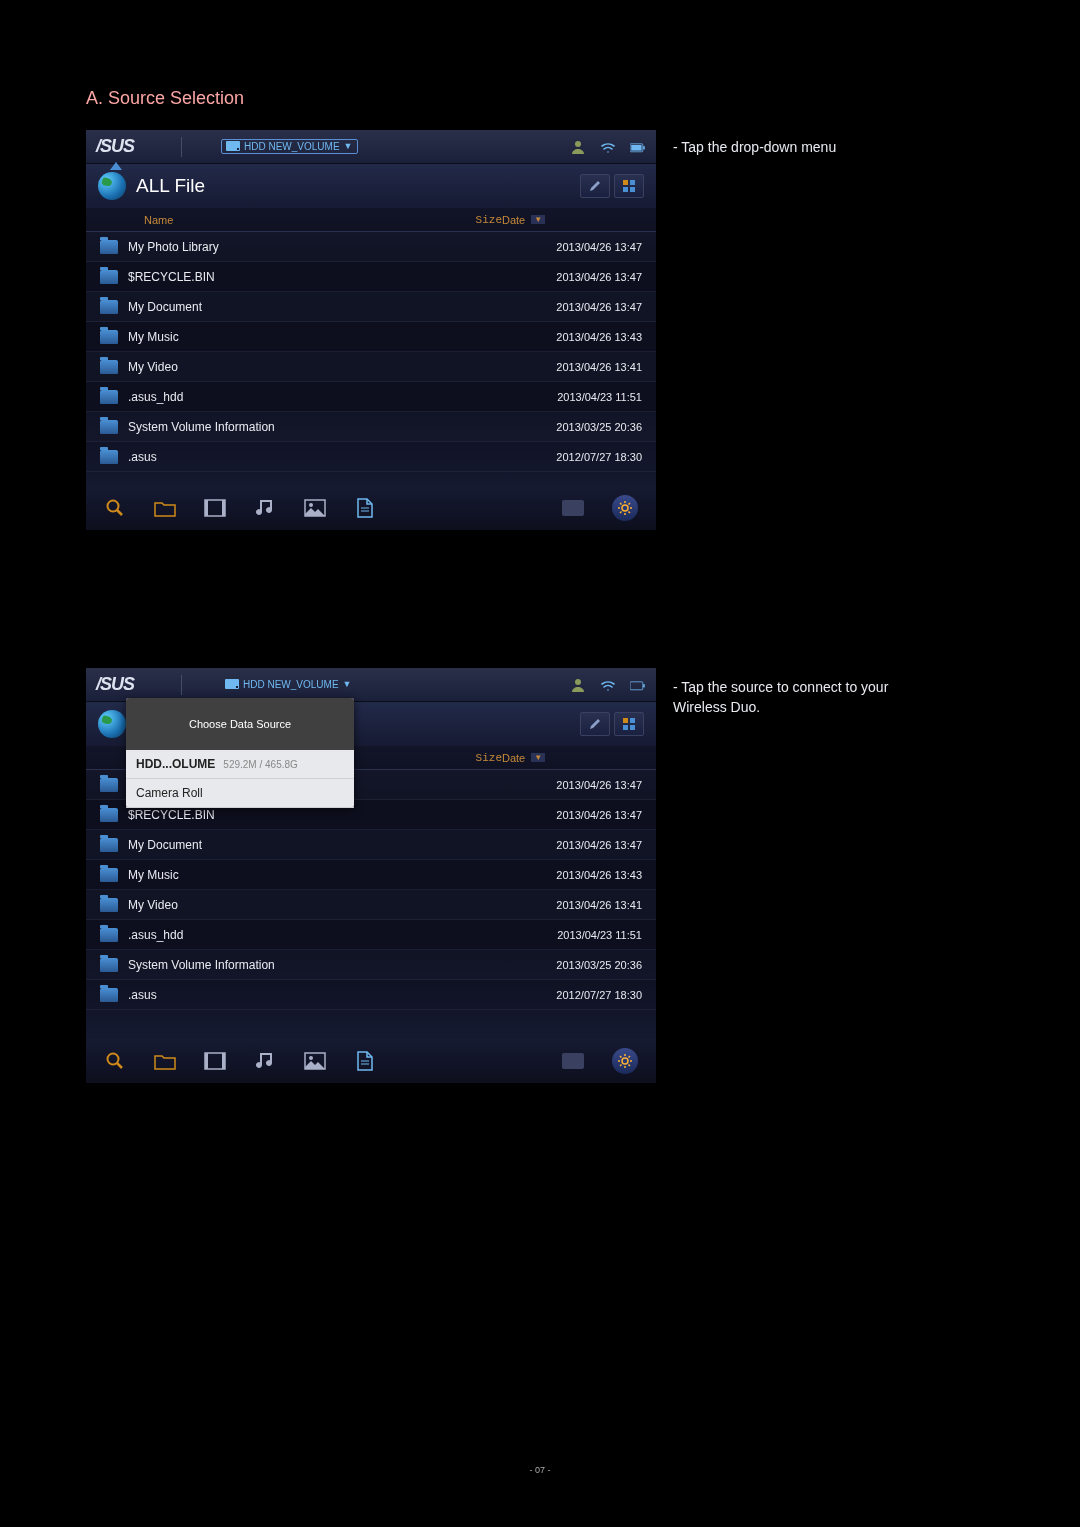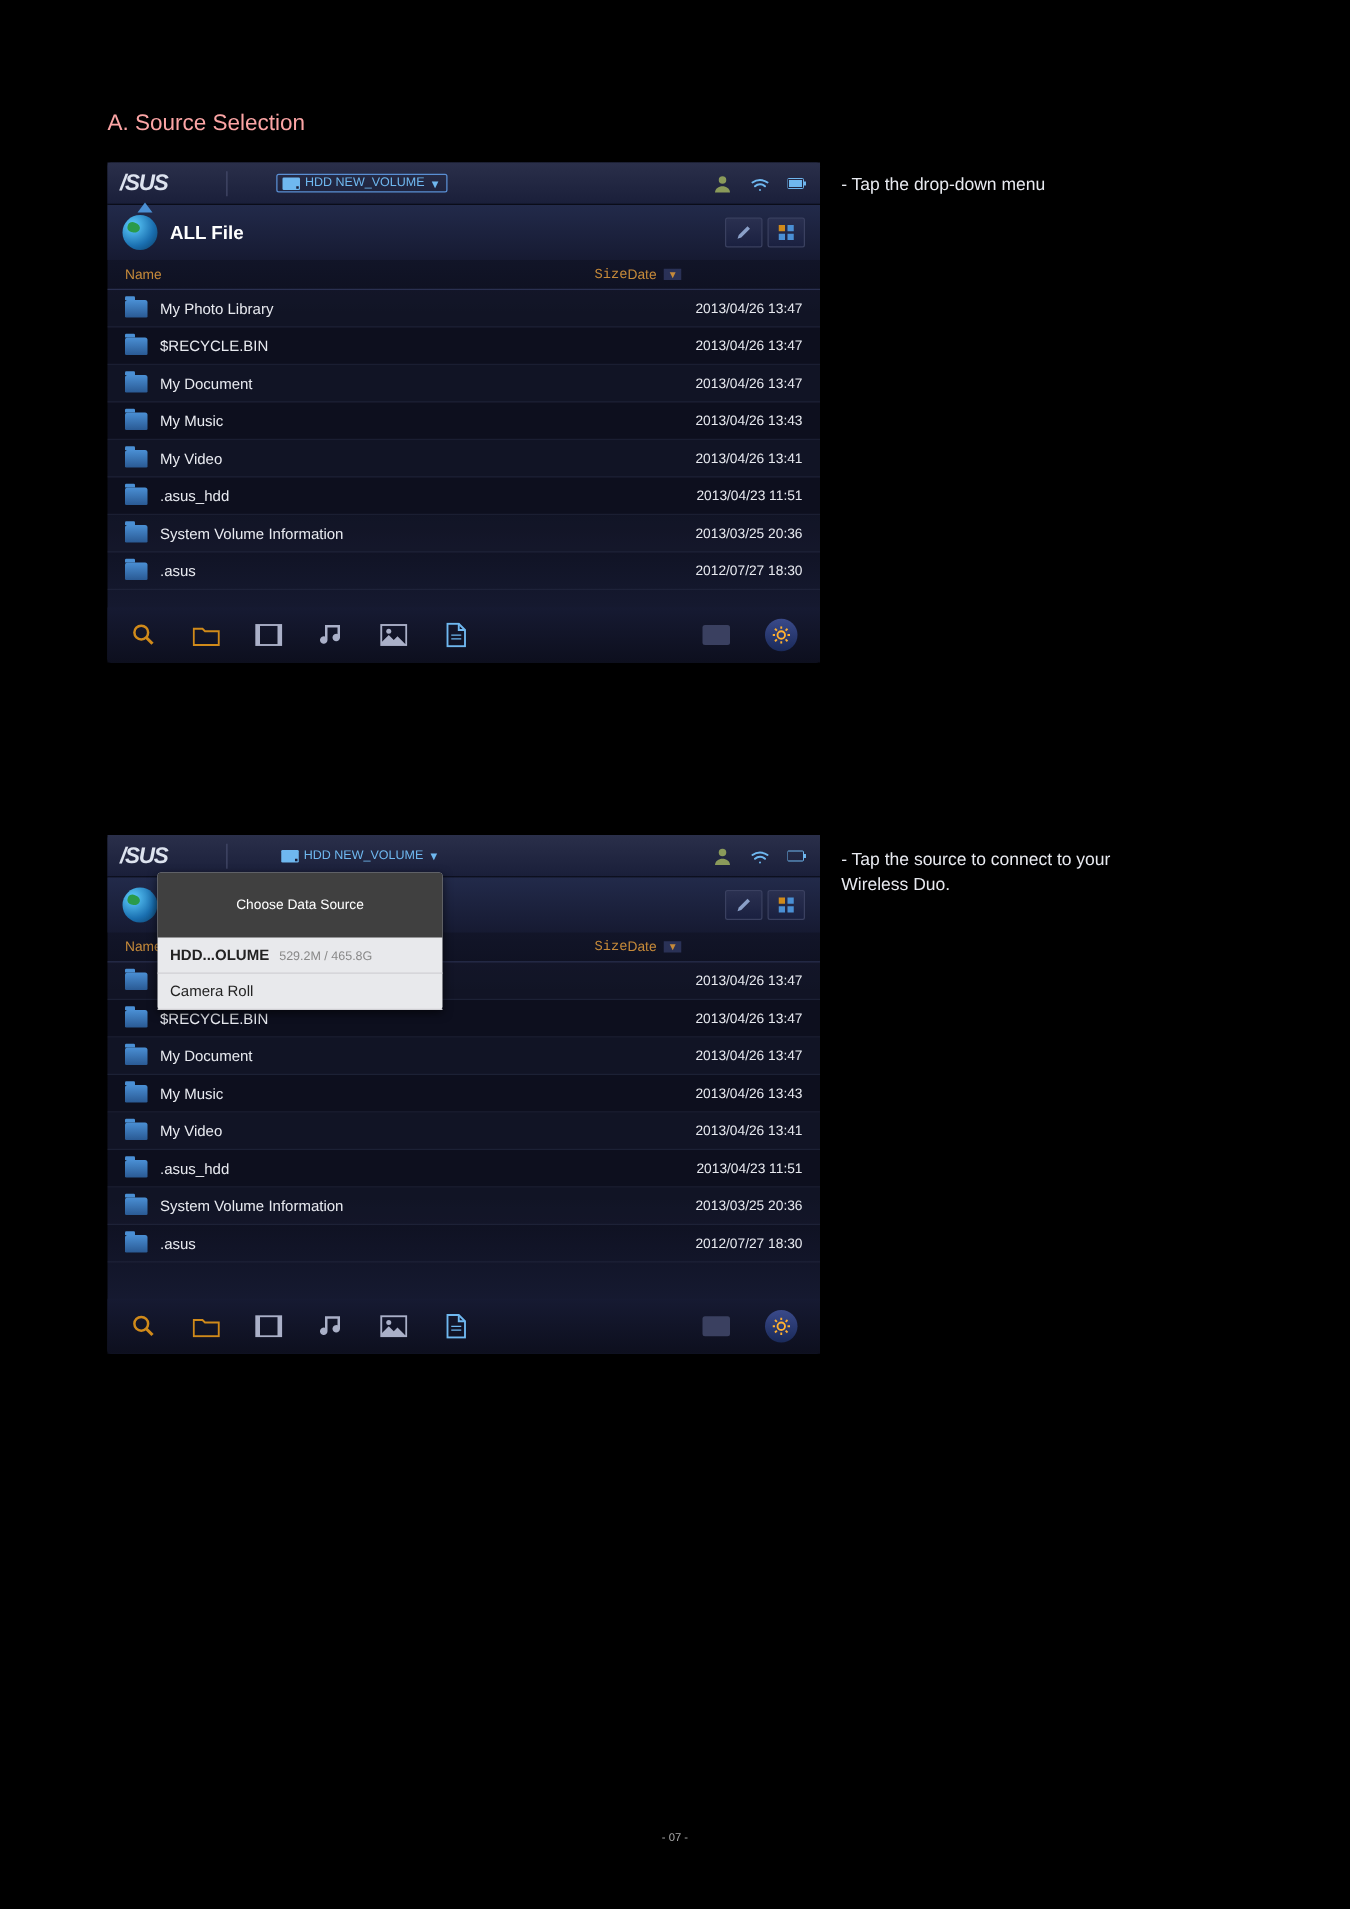--- a/index.html
+++ b/index.html
@@ -43,21 +43,21 @@
     font-weight: 900;
     font-style: italic;
     letter-spacing: -1px;
     font-size: 18px;
     color: #dde3ef;
     margin-right: 8px;
   }
   .divider { width: 1px; height: 20px; background: #444a6a; margin: 0 6px; }
   .drive-pill {
     display: flex;
-    align-items: flex-end;
+    align-items: flex-start;
     border: 1px solid #5a8fd4;
     border-radius: 2px;
     padding: 1px 4px;
     gap: 4px;
     font-size: 10px;
     color: #6fb8f0;
   }
   .drive-icon {
     width: 14px; height: 10px;
     background: #6fb8f0;
@@ -78,21 +78,21 @@
     position: relative;
   }
   .globe {
     width: 28px; height: 28px;
     background: radial-gradient(circle at 30% 30%, #5fcfff 0%, #1a6fb0 60%, #0a3a60 100%);
     border-radius: 50%;
     margin-right: 10px;
     position: relative;
   }
   .globe::after { content:""; position:absolute; left:4px; top:6px; width:10px; height:8px; background:#2a9a4a; border-radius:40% 50% 50% 40%; transform:rotate(15deg); }
-  .all-file { font-size: 15px; color:#fff; font-weight:700; }
+  .all-file { font-size: 19px; color:#fff; font-weight:400; }
   .tri-pointer {
     position: absolute;
     top: -2px; left: 24px;
     width: 0; height: 0;
     border-left: 6px solid transparent;
     border-right: 6px solid transparent;
     border-bottom: 8px solid #4a8fd4;
   }
   .right-btns { margin-left: auto; display:flex; gap:4px; }
   .sq-btn {
@@ -105,21 +105,21 @@
 
   .colhead {
     height: 24px;
     display: flex;
     align-items: center;
     font-size: 11px;
     color: #c68a3a;
     border-bottom: 1px solid #2a3050;
     padding: 0 14px;
   }
-  .ch-name { flex: 1; }
+  .ch-name { flex: 1; margin-left: 44px; }
   .ch-size { width: 90px; text-align: right; font-family: Liberation Mono, monospace; }
   .ch-date { width: 140px; display:flex; align-items:center; gap:6px; }
   .sort-tri { font-size:8px; color:#c68a3a; background:rgba(60,70,120,0.6); padding:0 3px; }
 
   .files { }
   .row {
     height: 30px;
     display: flex;
     align-items: center;
     padding: 0 14px;

